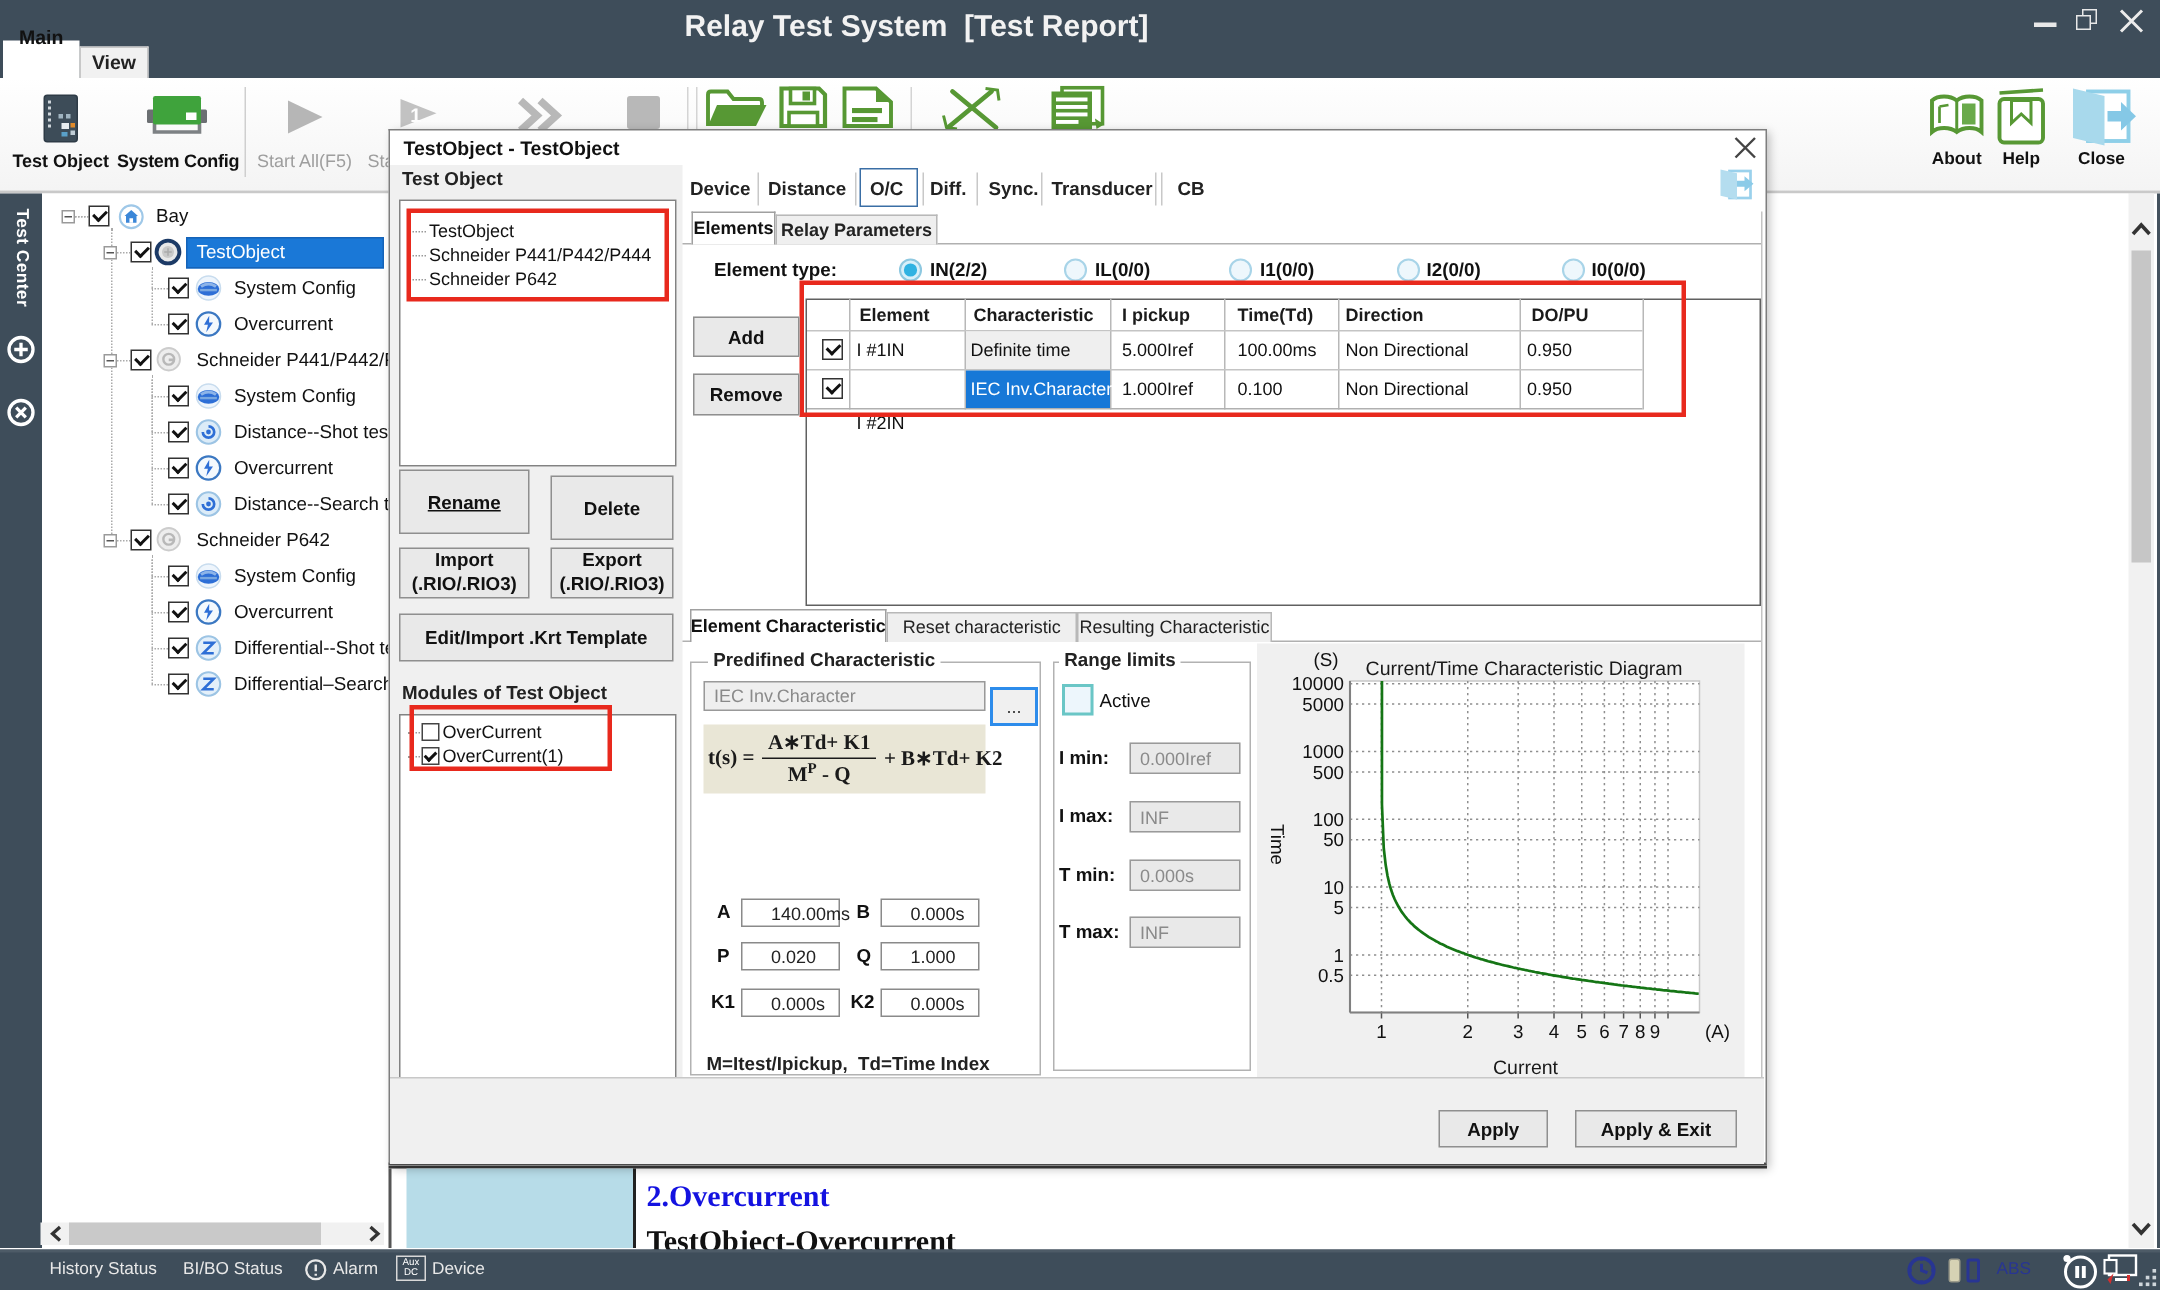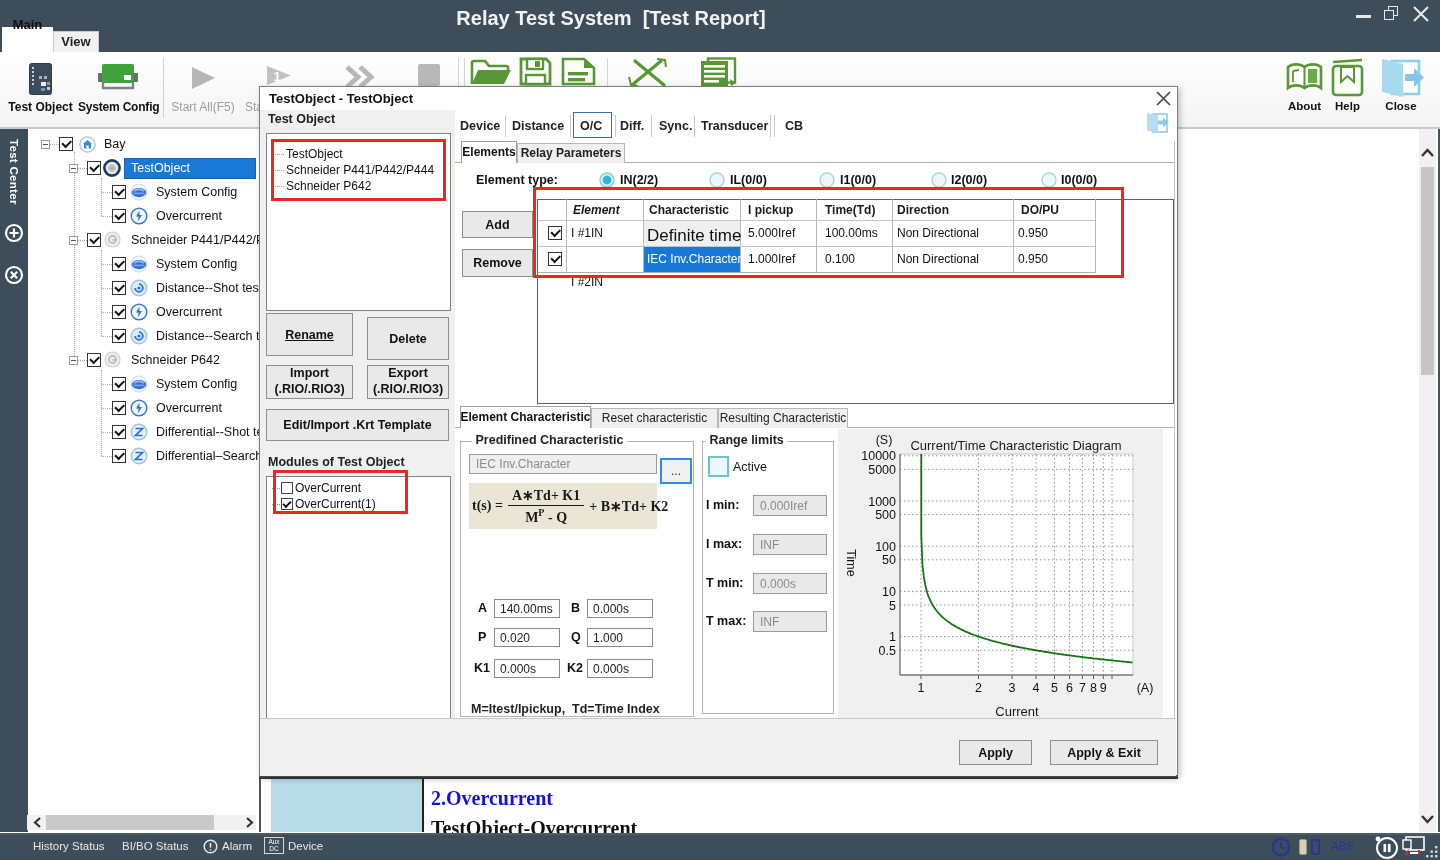--- a/index.html
+++ b/index.html
@@ -1,19 +1,19 @@
 <!DOCTYPE html>
 <html><head><meta charset="utf-8"><style>
 html,body{margin:0;padding:0;}
 body{width:1440px;height:860px;overflow:hidden;font-family:"Liberation Sans",sans-serif;background:#fff;}
 #root{position:relative;width:1440px;height:860px;overflow:hidden;}
 #root div{position:absolute;box-sizing:border-box;white-space:nowrap;}
 #root svg{position:absolute;overflow:visible;}
 .btn{background:#e9e9e9;border:1px solid #8f8f8f;color:#111;display:flex;align-items:center;justify-content:center;text-align:center;font-size:12.5px;font-weight:600;}
-.fld{background:#fff;border:1px solid #8a8a8a;font-size:12px;color:#222;display:flex;align-items:center;padding-left:5px;}
+.fld{background:#fff;border:1px solid #8a8a8a;font-size:12px;color:#222;display:flex;align-items:center;padding-left:19px;}
 .dfld{background:#e9e9e9;border:1px solid #9a9a9a;font-size:12px;color:#8a8a8a;display:flex;align-items:center;padding-left:6px;}
 .cb{background:#fff;border:1.7px solid #333;color:#111;display:flex;align-items:center;justify-content:center;font-weight:bold;}
 .cb i{display:block;width:7px;height:3.5px;border-left:2px solid #111;border-bottom:2px solid #111;transform:rotate(-45deg);margin-top:-2px;}
 .redr{border:3px solid #e8291d;background:transparent;z-index:30;}
 </style></head><body>
 <div id="root">
 
 <div style="left:0px;top:0px;width:1440px;height:52px;background:#3e4d5a;"></div>
 <div style="left:446px;top:7px;width:330px;text-align:center;font-size:20px;font-weight:600;color:#f2f2f2;">Relay Test System&nbsp; [Test Report]</div>
 <div style="left:1356px;top:15px;width:15px;height:3px;background:#e8e8e8;"></div>
@@ -392,33 +392,33 @@
 <div style="left:566px;top:199px;width:1px;height:74px;z-index:20;background:#b8b8b8;"></div>
 <div style="left:643px;top:199px;width:1px;height:74px;z-index:20;background:#b8b8b8;"></div>
 <div style="left:740px;top:199px;width:1px;height:74px;z-index:20;background:#b8b8b8;"></div>
 <div style="left:816px;top:199px;width:1px;height:74px;z-index:20;background:#b8b8b8;"></div>
 <div style="left:892px;top:199px;width:1px;height:74px;z-index:20;background:#b8b8b8;"></div>
 <div style="left:1013px;top:199px;width:1px;height:74px;z-index:20;background:#b8b8b8;"></div>
 <div style="left:1095px;top:199px;width:1px;height:74px;z-index:20;background:#b8b8b8;"></div>
 <div style="left:538px;top:220px;width:557px;height:1px;z-index:20;background:#c4c4c4;"></div>
 <div style="left:538px;top:246px;width:557px;height:1px;z-index:20;background:#c4c4c4;"></div>
 <div style="left:538px;top:272px;width:557px;height:1px;z-index:20;background:#b0b0b0;"></div>
-<div style="left:573px;top:203px;z-index:20;font-size:12px;font-weight:600;color:#1a1a1a;font-style:italic;">Element</div>
+<div style="left:573px;top:203px;z-index:20;font-size:12px;font-weight:600;color:#1a1a1a;">Element</div>
 <div style="left:649px;top:203px;z-index:20;font-size:12px;font-weight:600;color:#1a1a1a;">Characteristic</div>
 <div style="left:748px;top:203px;z-index:20;font-size:12px;font-weight:600;color:#1a1a1a;">I pickup</div>
 <div style="left:825px;top:203px;z-index:20;font-size:12px;font-weight:600;color:#1a1a1a;">Time(Td)</div>
 <div style="left:897px;top:203px;z-index:20;font-size:12px;font-weight:600;color:#1a1a1a;">Direction</div>
 <div style="left:1021px;top:203px;z-index:20;font-size:12px;font-weight:600;color:#1a1a1a;">DO/PU</div>
 <div class="cb" style="left:548px;top:226px;width:14px;height:14px;z-index:20;">
       <i></i>
     </div>
 <div style="left:644px;top:221px;width:96px;height:51px;z-index:20;background:#efefef;"></div>
 <div style="left:644px;top:246px;width:96px;height:1px;z-index:20;background:#c4c4c4;"></div>
 <div style="left:571px;top:226px;z-index:20;font-size:12px;color:#111;">I #1IN</div>
-<div style="left:647px;top:226px;z-index:20;font-size:17px;color:#111;">Definite time</div>
+<div style="left:647px;top:226px;z-index:20;font-size:12px;color:#111;">Definite time</div>
 <div style="left:748px;top:226px;z-index:20;font-size:12px;color:#111;">5.000Iref</div>
 <div style="left:825px;top:226px;z-index:20;font-size:12px;color:#111;">100.00ms</div>
 <div style="left:897px;top:226px;z-index:20;font-size:12px;color:#111;">Non Directional</div>
 <div style="left:1018px;top:226px;z-index:20;font-size:12px;color:#111;">0.950</div>
 <div class="cb" style="left:548px;top:252px;width:14px;height:14px;z-index:20;">
       <i></i>
     </div>
 <div style="left:644px;top:247px;width:96px;height:25px;z-index:20;background:#1778d7;"></div>
 <div style="left:647px;top:252px;z-index:20;font-size:12px;color:#fff;">IEC Inv.Character</div>
 <div style="left:571px;top:252px;z-index:20;font-size:12px;color:#111;margin-top:23px;">I #2IN</div>

